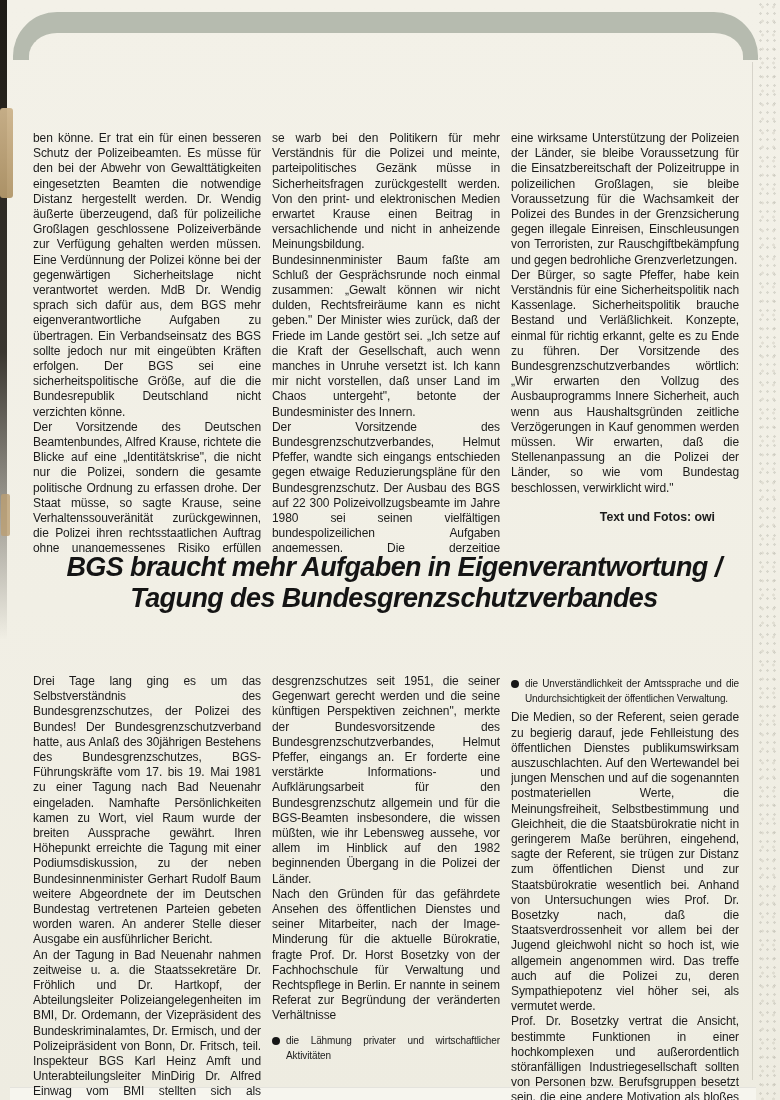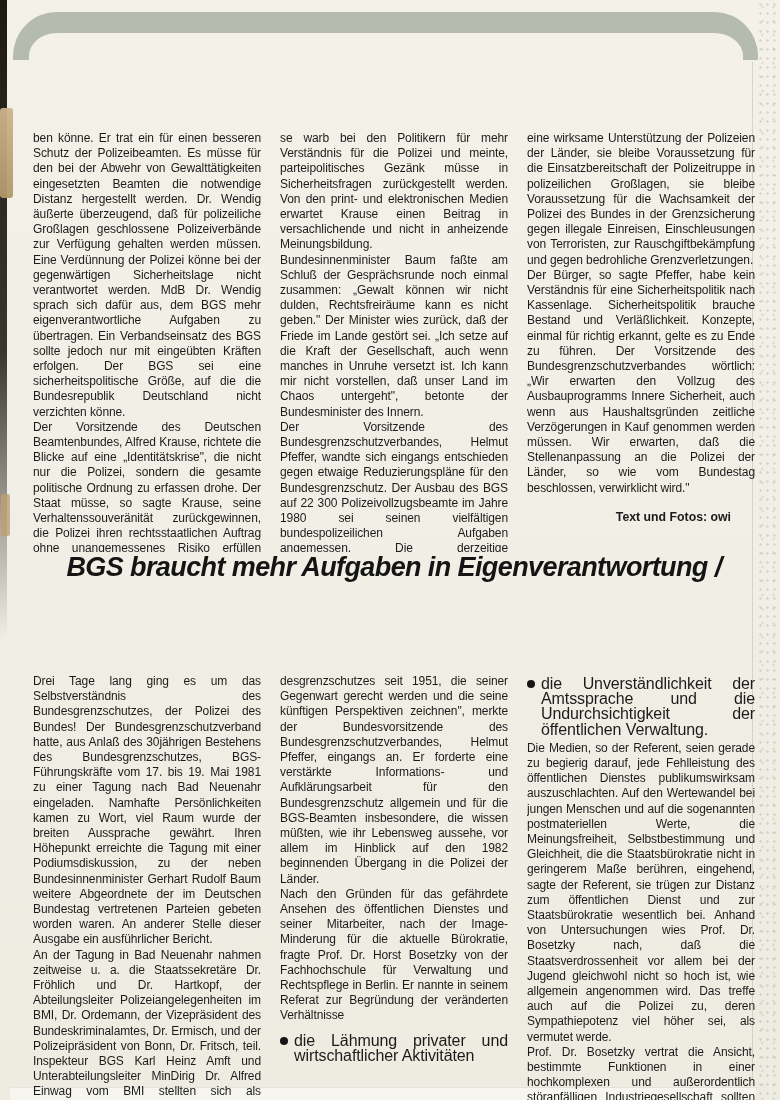--- a/index.html
+++ b/index.html
@@ -47,21 +47,21 @@
     background: rgba(70,64,48,.16);
   }
   .bottom-strip {
     position: absolute; left: 10px; right: 24px; top: 1087px; height: 13px;
     background: #f6f5ee; border-top: 1px solid rgba(0,0,0,.07);
   }
 
   .content { position: absolute; left: 33px; width: 707px; color: #1b1b1b; }
   .top-text    { top: 131px; height: 421px; }
   .bottom-text { top: 674px; height: 434px; }
-  .cols { display: flex; gap: 19px; height: 100%; }
+  .cols { display: flex; gap: 11px; height: 100%; }
   .col  { width: 228px; flex: none; overflow: hidden; }
 
   .col p {
     margin: 0;
     font-size: 12px; line-height: 15.2px;
     letter-spacing: -0.1px;
     text-align: justify;
   }
   .byline {
     margin-top: 14px; padding-right: 24px;
@@ -73,21 +73,21 @@
     font-weight: bold; font-style: italic;
     font-size: 27px; line-height: 30.5px; letter-spacing: -0.6px;
     color: #141414; white-space: nowrap; text-align: center;
   }
   .bullet-item { display: flex; margin-top: 9px; }
   .bullet-dot {
     flex: none; width: 8px; height: 8px; border-radius: 50%;
     background: #161616; margin: 4px 6px 0 0;
   }
   .bullet-text {
-    font-size: 16px; line-height: 15.2px; letter-spacing: -0.1px;
+    font-size: 10px; line-height: 15.2px; letter-spacing: -0.1px;
     text-align: justify;
   }
   .page-number {
     position: absolute; left: 17px; top: 1111px;
     font-size: 10px; color: #2a2a2a;
   }
 </style>
 </head>
 <body>
 
@@ -114,20 +114,21 @@
       <div class="col">
         <p>eine wirksame Unterstützung der Polizeien der Länder, sie bleibe Voraussetzung für die Einsatzbereitschaft der Polizeitruppe in polizeilichen Großlagen, sie bleibe Voraussetzung für die Wachsamkeit der Polizei des Bundes in der Grenzsicherung gegen illegale Einreisen, Einschleusungen von Terroristen, zur Rauschgiftbekämpfung und gegen bedrohliche Grenzverletzungen.</p>
         <p>Der Bürger, so sagte Pfeffer, habe kein Verständnis für eine Sicherheitspolitik nach Kassenlage. Sicherheitspolitik brauche Bestand und Verläßlichkeit. Konzepte, einmal für richtig erkannt, gelte es zu Ende zu führen. Der Vorsitzende des Bundesgrenzschutzverbandes wörtlich: „Wir erwarten den Vollzug des Ausbauprogramms Innere Sicherheit, auch wenn aus Haushaltsgründen zeitliche Verzögerungen in Kauf genommen werden müssen. Wir erwarten, daß die Stellenanpassung an die Polizei der Länder, so wie vom Bundestag beschlossen, verwirklicht wird."</p>
         <div class="byline">Text und Fotos: owi</div>
       </div>
     </div>
   </div>
 
   <div class="headline">
     <div>BGS braucht mehr Aufgaben in Eigenverantwortung /</div>
+    <div>Tagung des Bundesgrenzschutzverbandes</div>
   </div>
 
   <div class="content bottom-text">
     <div class="cols">
       <div class="col">
         <p>Drei Tage lang ging es um das Selbstverständnis des Bundesgrenzschutzes, der Polizei des Bundes! Der Bundesgrenzschutzverband hatte, aus Anlaß des 30jährigen Bestehens des Bundesgrenzschutzes, BGS-Führungskräfte vom 17. bis 19. Mai 1981 zu einer Tagung nach Bad Neuenahr eingeladen. Namhafte Persönlichkeiten kamen zu Wort, viel Raum wurde der breiten Aussprache gewährt. Ihren Höhepunkt erreichte die Tagung mit einer Podiumsdiskussion, zu der neben Bundesinnenminister Gerhart Rudolf Baum weitere Abgeordnete der im Deutschen Bundestag vertretenen Parteien gebeten worden waren. An anderer Stelle dieser Ausgabe ein ausführlicher Bericht.</p>
         <p>An der Tagung in Bad Neuenahr nahmen zeitweise u. a. die Staatssekretäre Dr. Fröhlich und Dr. Hartkopf, der Abteilungsleiter Polizeiangelegenheiten im BMI, Dr. Ordemann, der Vizepräsident des Bundeskriminalamtes, Dr. Ermisch, und der Polizeipräsident von Bonn, Dr. Fritsch, teil. Inspekteur BGS Karl Heinz Amft und Unterabteilungsleiter MinDirig Dr. Alfred Einwag vom BMI stellten sich als Referenten zur Verfügung.</p>
 
       </div>
       <div class="col">

